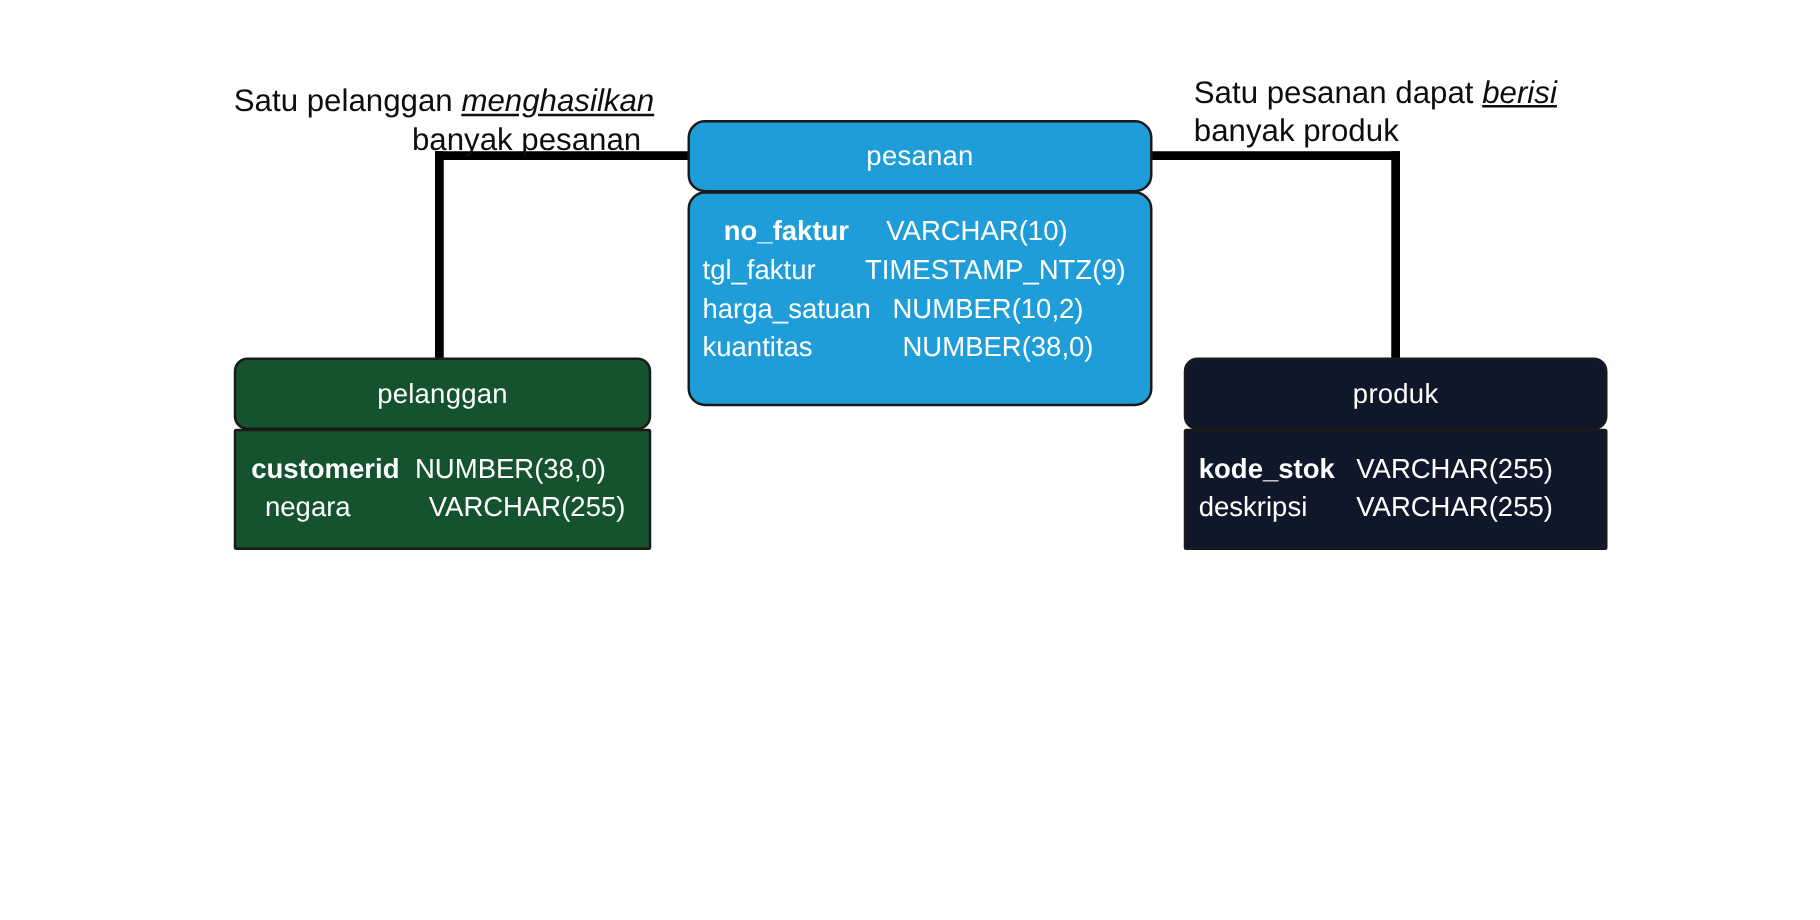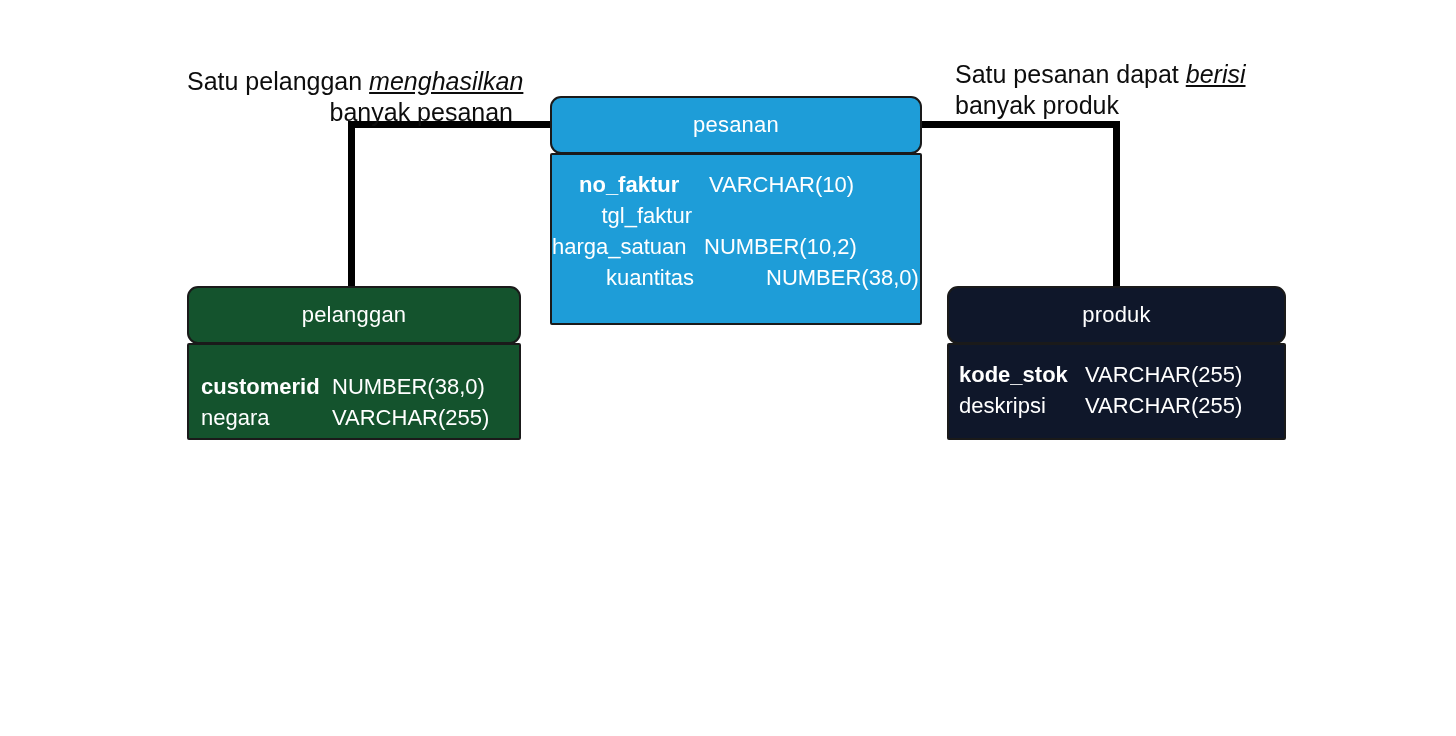--- a/index.html
+++ b/index.html
@@ -78,21 +78,21 @@
     font-size: 22px;
     line-height: 31px;
     white-space: nowrap;
   }
   .attr-name { display: inline-block; }
   .attr-name.pk { font-weight: bold; }
   .attr-type { display: inline-block; }
 
   
   .e-pesanan  .entity-header,
-  .e-pesanan  .entity-body  { background: #1e9dd8; }
+  .e-pesanan  .entity-body  { background: #1e9dd8; border-radius: 14px; }
   .e-pelanggan .entity-header,
   .e-pelanggan .entity-body { background: #14532d; }
   .e-produk   .entity-header,
   .e-produk   .entity-body  { background: #0f172a; }
 </style>
 </head>
 <body>
 
 <div id="canvas">
 
@@ -118,45 +118,46 @@
 
   <div class="entity e-pesanan" style="left:550px; top:96px; width:372px;">
     <div class="entity-header" style="width:372px; height:58px;">
       <span>pesanan</span>
     </div>
     <div class="entity-body" style="top:57px; width:372px; height:172px;">
       <div class="attr-row" style="padding-left:27px;">
         <span class="attr-name pk" style="width:130px;">no_faktur</span>
         <span class="attr-type">VARCHAR(10)</span>
       </div>
-      <div class="attr-row" style="padding-left:10px;text-align:right;">
+      <div class="attr-row" style="padding-left:10px;">
         <span class="attr-name" style="width:130px;">tgl_faktur</span>
+        <span class="attr-type">TIMESTAMP_NTZ(9)</span>
       </div>
-      <div class="attr-row" style="">
+      <div class="attr-row" style="padding-left:10px;">
         <span class="attr-name" style="width:152px;">harga_satuan</span>
         <span class="attr-type">NUMBER(10,2)</span>
       </div>
       <div class="attr-row" style="padding-left:10px;">
-        <span class="attr-name" style="width:160px;margin-left:44px;">kuantitas</span>
+        <span class="attr-name" style="width:160px;">kuantitas</span>
         <span class="attr-type">NUMBER(38,0)</span>
       </div>
     </div>
   </div>
 
   <div class="entity e-pelanggan" style="left:187px; top:286px; width:334px;">
     <div class="entity-header" style="width:334px; height:58px;">
       <span>pelanggan</span>
     </div>
     <div class="entity-body" style="top:57px; width:334px; height:97px;">
-      <div class="attr-row" style="padding-left:12px;margin-top:12px;">
+      <div class="attr-row" style="padding-left:12px;">
         <span class="attr-name pk" style="width:131px;">customerid</span>
         <span class="attr-type">NUMBER(38,0)</span>
       </div>
       <div class="attr-row" style="padding-left:12px;">
-        <span class="attr-name" style="width:131px;">negara</span>
+        <span class="attr-name" style="width:131px;margin-left:11px;">negara</span>
         <span class="attr-type">VARCHAR(255)</span>
       </div>
     </div>
   </div>
 
   <div class="entity e-produk" style="left:947px; top:286px; width:339px;">
     <div class="entity-header" style="width:339px; height:58px;">
       <span>produk</span>
     </div>
     <div class="entity-body" style="top:57px; width:339px; height:97px;">

